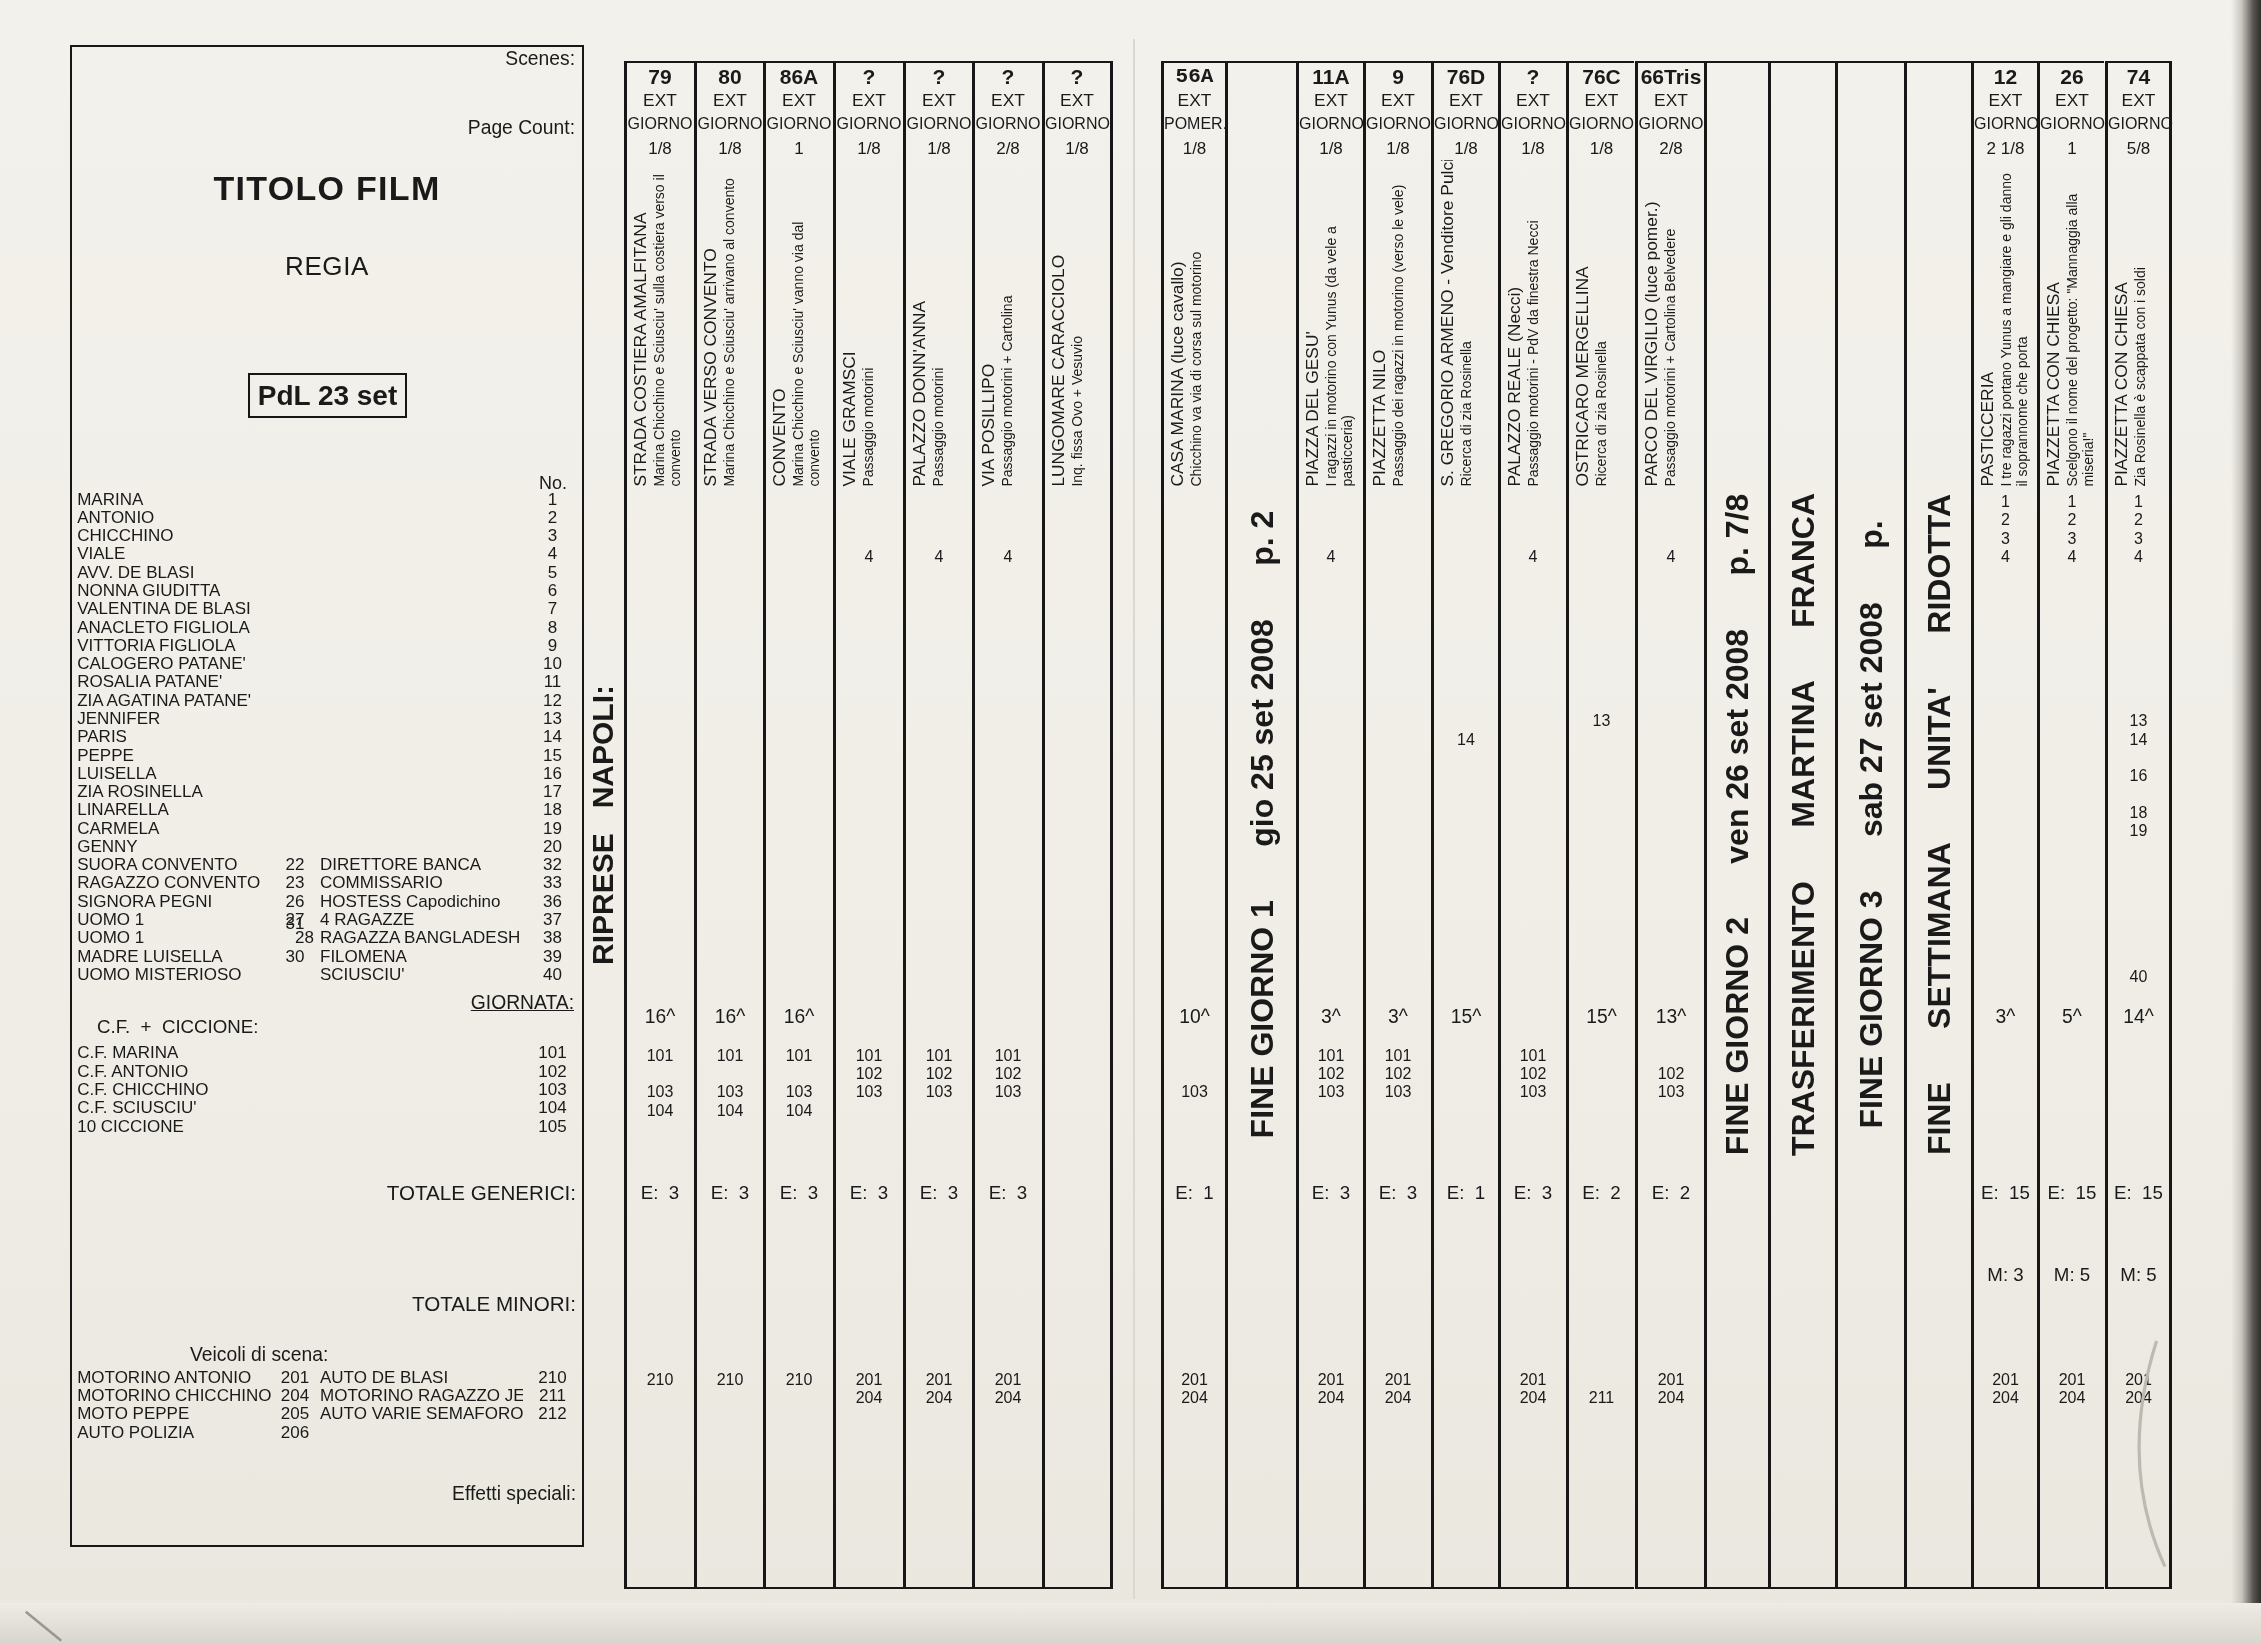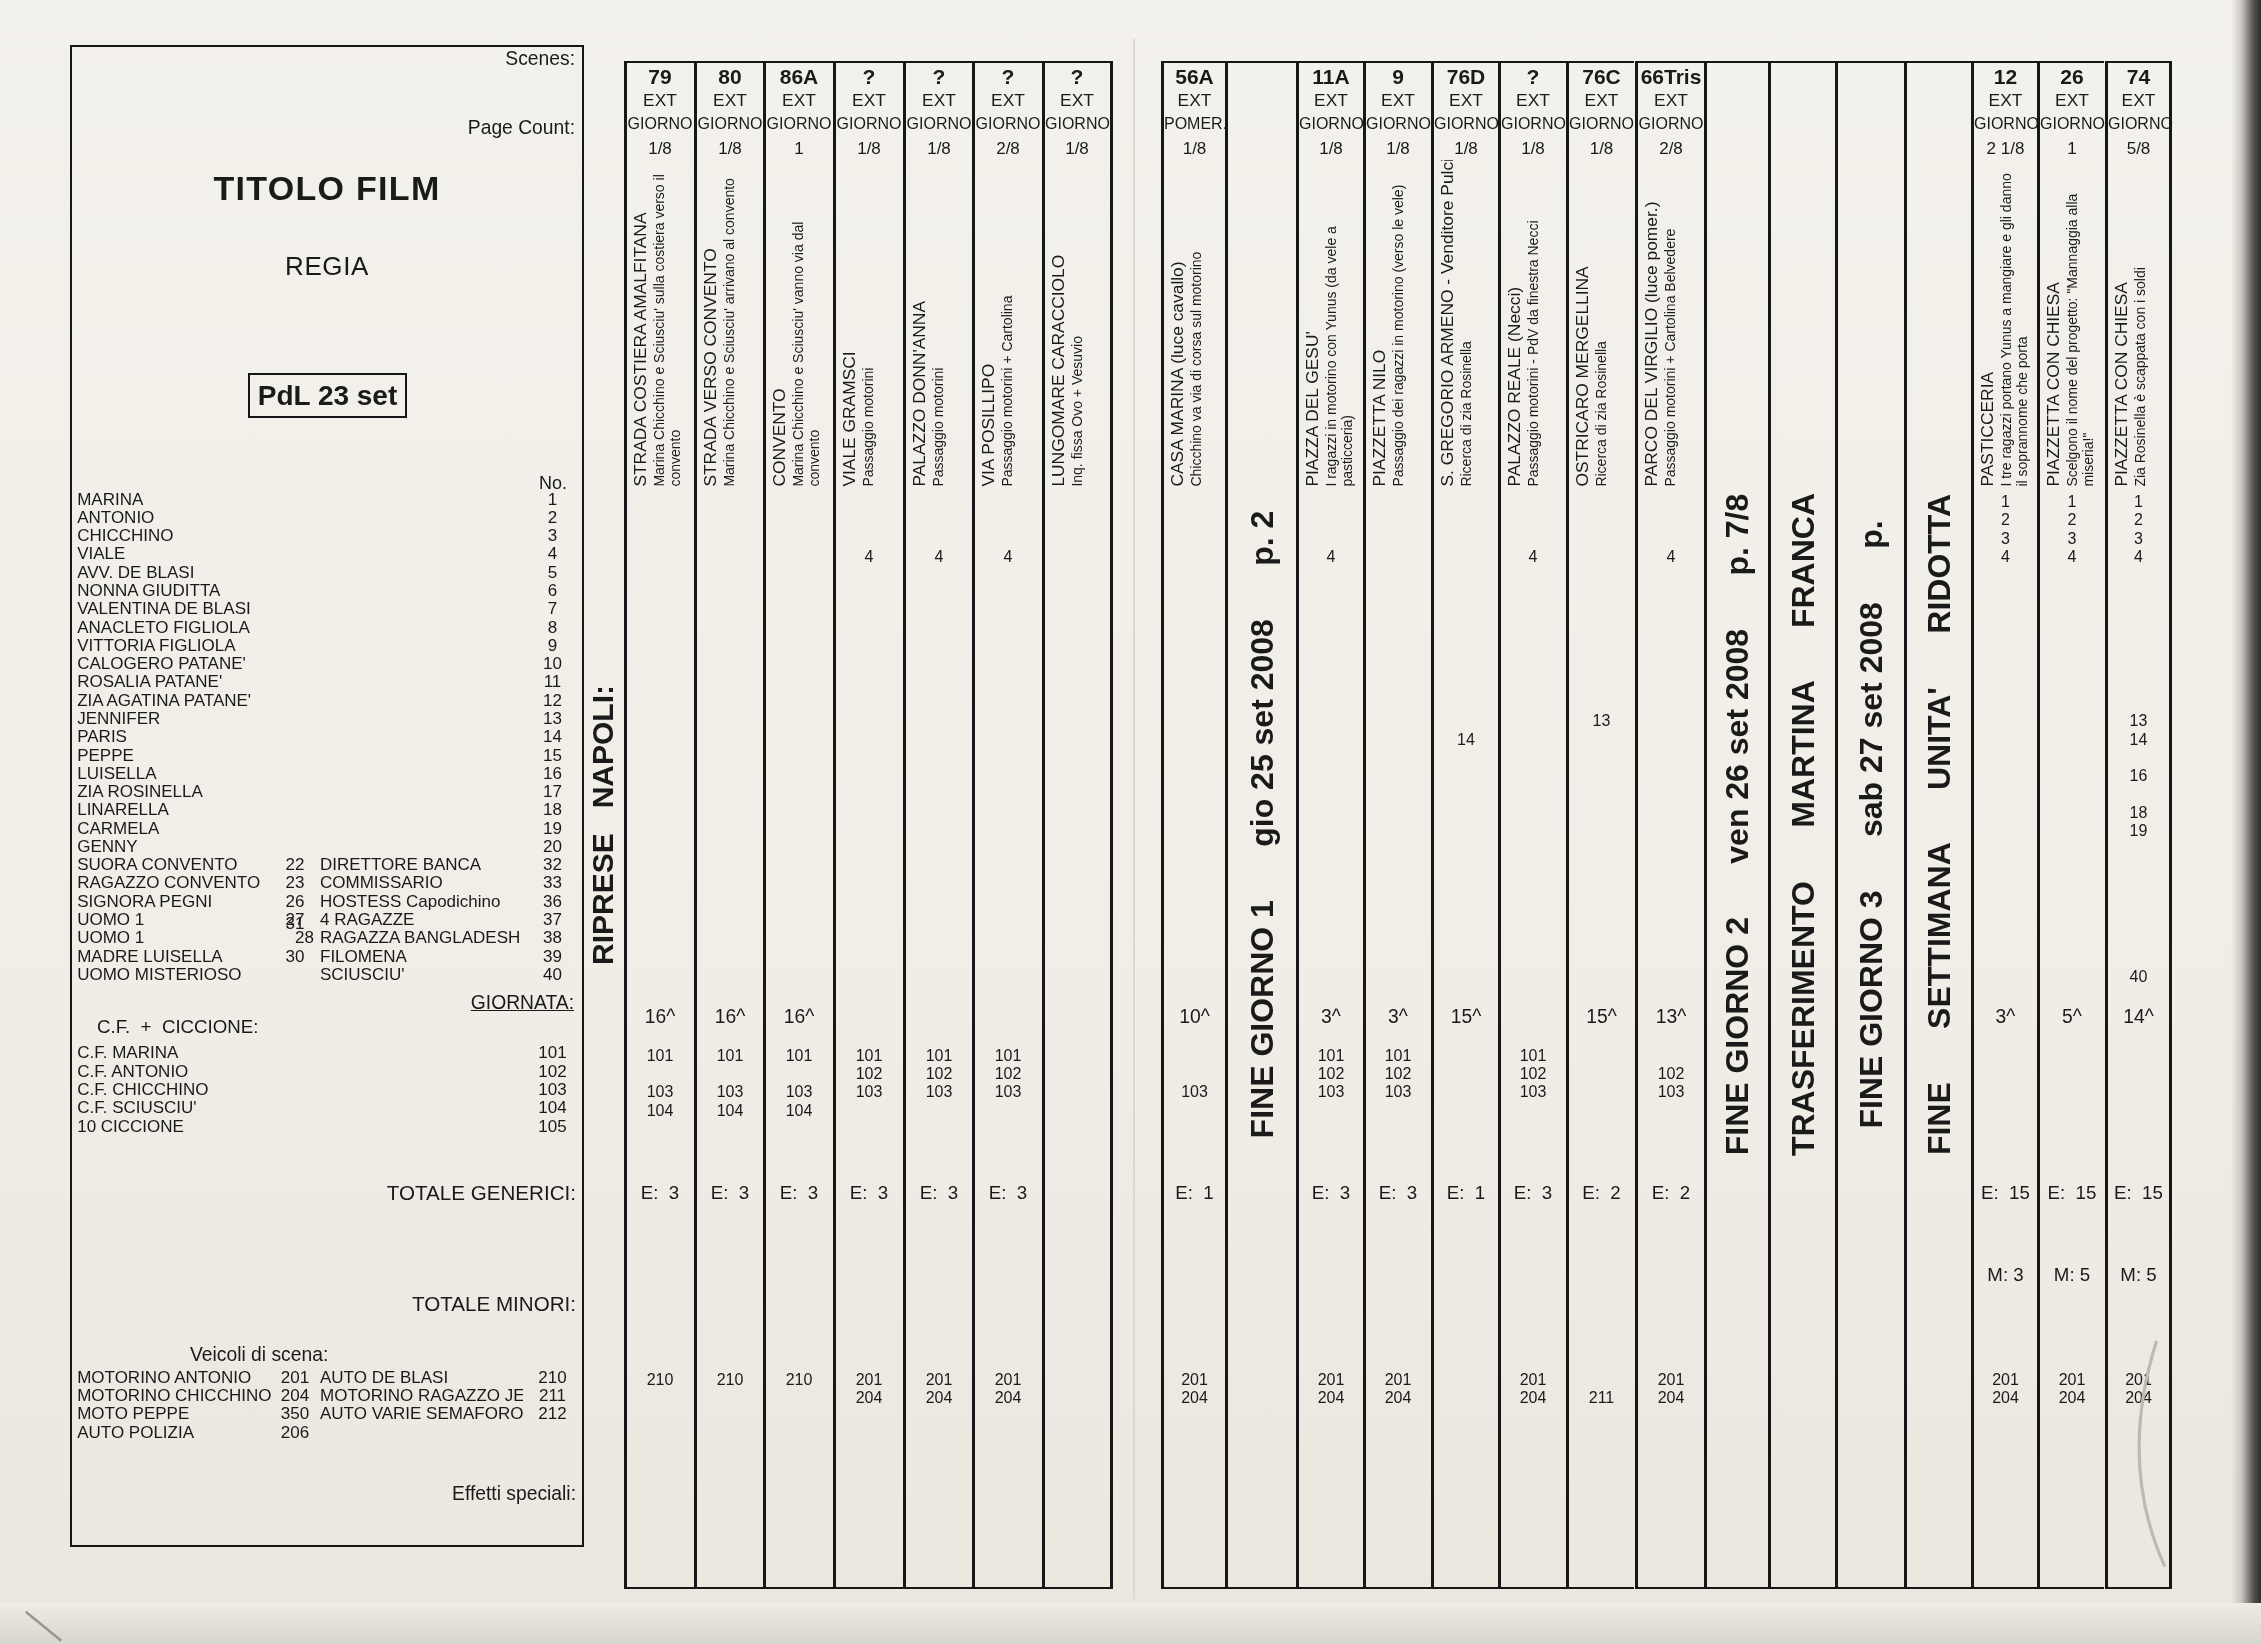--- a/index.html
+++ b/index.html
@@ -489,21 +489,21 @@
         <div style="position: absolute; left: 0px; top: 1194px; width: 64px; height: 1.9px;"></div>
         <div style="position: absolute; left: 0px; top: 1308px; width: 64px; height: 1.9px;"></div>
         <div style="position: absolute; left: 0px; top: 1326px; width: 64px; height: 1.3px;"></div>
         <div style="position: absolute; left: 0px; top: 1344px; width: 64px; height: 1.3px;"></div>
         <div style="position: absolute; left: 0px; top: 1363px; width: 64px; height: 1.3px;"></div>
         <div style="position: absolute; left: 0px; top: 1381px; width: 64px; height: 1.3px;"></div>
         <div style="position: absolute; left: 0px; top: 1399px; width: 64px; height: 1.3px;"></div>
         <div style="position: absolute; left: 0px; top: 1418px; width: 64px; height: 1.3px;"></div>
       </div>
       <div style="position: absolute; left: 1161px; top: 61px; width: 64px; height: 1528px; box-sizing: border-box; border-left: 3.2px solid rgb(23, 23, 23); border-top: 2.6px solid rgb(23, 23, 23); border-bottom: 2.6px solid rgb(23, 23, 23);">
-        <div style="position: absolute; left: 0px; top: 0px; width: 61px; height: 26px; font-size: 21px; font-weight: bold; text-align: center; line-height: 27px;">56A</div>
+        <div style="position: absolute; left: 0px; top: 0px; width: 61px; height: 26px; font-size: 21px; font-weight: bold; text-align: center; line-height: 27px; font-family: Liberation Mono, monospace;">56A</div>
         <div style="position: absolute; left: 0px; top: 24.5px; width: 61px; height: 1.9px;"></div>
         <div style="position: absolute; left: 0px; top: 26.4px; width: 61px; height: 22px; font-size: 17.4px; text-align: center; line-height: 22px;">EXT</div>
         <div style="position: absolute; left: 0px; top: 48px; width: 61px; height: 1.3px;"></div>
         <div style="position: absolute; left: 0px; top: 50px; width: 61px; height: 22.6px; font-size: 16px; text-align: center; line-height: 22.6px;">POMER.</div>
         <div style="position: absolute; left: 0px; top: 72px; width: 61px; height: 1.3px;"></div>
         <div style="position: absolute; left: 0px; top: 74px; width: 61px; height: 23px; font-size: 17px; text-align: center; line-height: 23px;">1/8</div>
         <div style="position: absolute; left: 0px; top: 97px; width: 61px; height: 2.6px;"></div>
         <div style="position: absolute; left: 0px; top: 97px; width: 61px; height: 333px; overflow: hidden;">
           <div style="width: 333px; height: 61px; transform-origin: 0px 0px; transform: rotate(-90deg) translateX(-333px); box-sizing: border-box; padding: 2.6px 6.4px;">
             <div style="font-size: 17.4px; line-height: 20px; white-space: nowrap;">CASA MARINA  (luce cavallo)</div>
@@ -1337,21 +1337,21 @@
       <div style="position: absolute; left: 204px; top: 1322px; width: 38px; height: 18.3px; font-size: 17px; line-height: 18.3px; overflow: hidden; white-space: nowrap; text-align: center;">201</div>
       <div style="position: absolute; left: 248px; top: 1322px; width: 203px; height: 18.3px; font-size: 17px; line-height: 18.3px; overflow: hidden; white-space: nowrap;">AUTO DE BLASI</div>
       <div style="position: absolute; left: 453px; top: 1322px; width: 55px; height: 18.3px; font-size: 17px; line-height: 18.3px; overflow: hidden; white-space: nowrap; text-align: center;">210</div>
       <div style="position: absolute; left: 0px; top: 1340px; width: 509px; height: 1.3px;"></div>
       <div style="position: absolute; left: 5.2px; top: 1340px; width: 197px; height: 18.3px; font-size: 17px; line-height: 18.3px; overflow: hidden; white-space: nowrap;">MOTORINO CHICCHINO</div>
       <div style="position: absolute; left: 204px; top: 1340px; width: 38px; height: 18.3px; font-size: 17px; line-height: 18.3px; overflow: hidden; white-space: nowrap; text-align: center;">204</div>
       <div style="position: absolute; left: 248px; top: 1340px; width: 203px; height: 18.3px; font-size: 17px; line-height: 18.3px; overflow: hidden; white-space: nowrap;">MOTORINO RAGAZZO JEN...</div>
       <div style="position: absolute; left: 453px; top: 1340px; width: 55px; height: 18.3px; font-size: 17px; line-height: 18.3px; overflow: hidden; white-space: nowrap; text-align: center;">211</div>
       <div style="position: absolute; left: 0px; top: 1358px; width: 509px; height: 1.3px;"></div>
       <div style="position: absolute; left: 5.2px; top: 1358px; width: 197px; height: 18.3px; font-size: 17px; line-height: 18.3px; overflow: hidden; white-space: nowrap;">MOTO PEPPE</div>
-      <div style="position: absolute; left: 204px; top: 1358px; width: 38px; height: 18.3px; font-size: 17px; line-height: 18.3px; overflow: hidden; white-space: nowrap; text-align: center;">350</div>
+      <div style="position: absolute; left: 204px; top: 1358px; width: 38px; height: 18.3px; font-size: 17px; line-height: 18.3px; overflow: hidden; white-space: nowrap; text-align: center;">205</div>
       <div style="position: absolute; left: 248px; top: 1358px; width: 203px; height: 18.3px; font-size: 17px; line-height: 18.3px; overflow: hidden; white-space: nowrap;">AUTO VARIE SEMAFORO</div>
       <div style="position: absolute; left: 453px; top: 1358px; width: 55px; height: 18.3px; font-size: 17px; line-height: 18.3px; overflow: hidden; white-space: nowrap; text-align: center;">212</div>
       <div style="position: absolute; left: 0px; top: 1377px; width: 509px; height: 1.3px;"></div>
       <div style="position: absolute; left: 5.2px; top: 1377px; width: 197px; height: 18.3px; font-size: 17px; line-height: 18.3px; overflow: hidden; white-space: nowrap;">AUTO POLIZIA</div>
       <div style="position: absolute; left: 204px; top: 1377px; width: 38px; height: 18.3px; font-size: 17px; line-height: 18.3px; overflow: hidden; white-space: nowrap; text-align: center;">206</div>
       <div style="position: absolute; left: 248px; top: 1377px; width: 203px; height: 18.3px; font-size: 17px; line-height: 18.3px; overflow: hidden; white-space: nowrap;"></div>
       <div style="position: absolute; left: 453px; top: 1377px; width: 55px; height: 18.3px; font-size: 17px; line-height: 18.3px; overflow: hidden; white-space: nowrap; text-align: center;"></div>
       <div style="position: absolute; left: 0px; top: 1395px; width: 509px; height: 1.3px;"></div>
       <div style="position: absolute; left: 204px; top: 1322px; width: 1.3px; height: 73px;"></div>
       <div style="position: absolute; left: 242px; top: 1322px; width: 1.3px; height: 73px;"></div>

